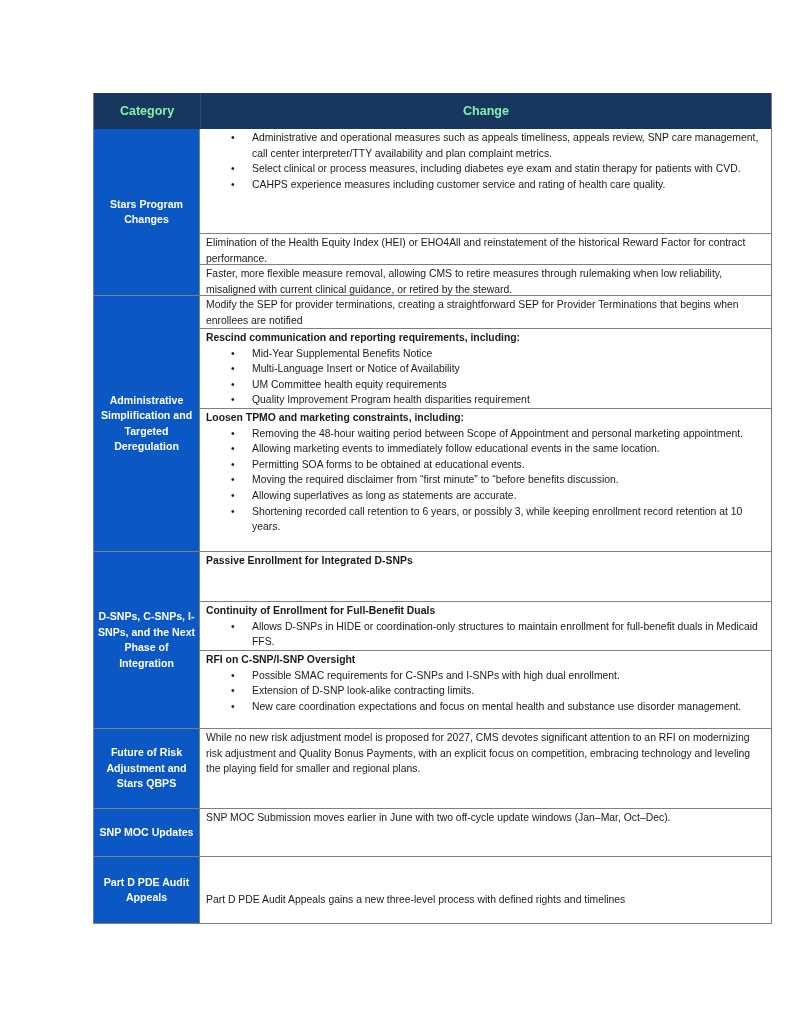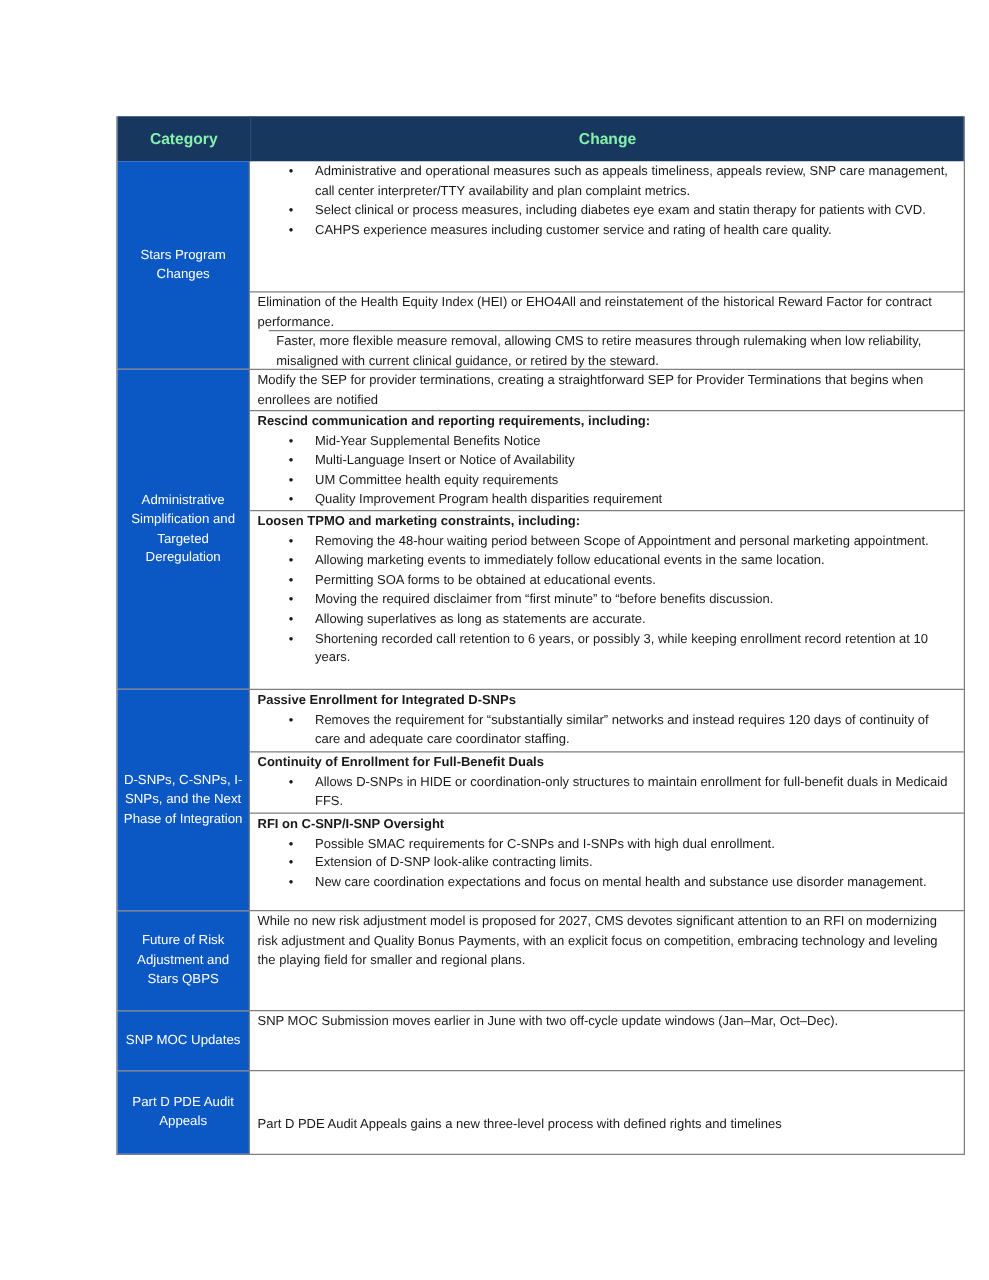--- a/index.html
+++ b/index.html
@@ -5,21 +5,21 @@
   html, body { margin: 0; padding: 0; background: #ffffff; }
   body { width: 791px; height: 1024px; position: relative; overflow: hidden;
          font-family: "Liberation Sans", "DejaVu Sans", sans-serif; color: #1a1a1a; }
   .tbl { position: absolute; left: 93px; top: 93px; width: 679px;
          border: 1px solid #7f7f7f; border-top: none; box-sizing: border-box; }
   .hdr { display: flex; height: 36px; background: #17375e; color: #86efac; font-weight: bold; font-size: 12.5px; }
   .hdr .c1 { width: 106px; display: flex; align-items: center; justify-content: center; border-right: 1px solid #2c4a73; }
   .hdr .c2 { flex: 1; display: flex; align-items: center; justify-content: center; }
   .cat { display: flex; border-top: 1px solid #7f7f7f; }
   .cat:first-of-type { border-top: none; }
-  .catlabel { width: 106px; flex-shrink: 0; background: #0b58c5; color: #fff; font-weight: normal;
+  .catlabel { width: 106px; flex-shrink: 0; background: #0b58c5; color: #fff; font-weight: bold;
               font-size: 10.6px; line-height: 15.5px; text-align: center; display: flex;
               align-items: center; justify-content: center; padding: 16px 3px; box-sizing: border-box;
               border-right: 1px solid #7f7f7f; }
   .changes { flex: 1; }
   .sub { font-size: 10.4px; line-height: 15.6px; padding: 1px 6px 0 6px; border-top: 1px solid #7f7f7f; box-sizing: border-box; }
   .sub:first-child { border-top: none; }
   .sub .ttl { font-weight: bold; }
   .sub ul { margin: 0; padding: 0 0 0 46px; list-style: none; }
   .sub li { position: relative; }
   .sub li::before { content: "\2022"; position: absolute; left: -21px; top: 0; }
@@ -39,21 +39,21 @@
           <div class="sub" style="height: 94px;">
             <ul>
               <li>Administrative and operational measures such as appeals timeliness, appeals review, SNP care management, call center interpreter/TTY availability and plan complaint metrics.</li>
               <li>Select clinical or process measures, including diabetes eye exam and statin therapy for patients with CVD.</li>
               <li>CAHPS experience measures including customer service and rating of health care quality.</li>
             </ul>
           </div>
           <div class="sub" style="height: 31px; margin-top: 10px;">
             <div>Elimination of the Health Equity Index (HEI) or EHO4All and reinstatement of the historical Reward Factor for contract performance.</div>
           </div>
-          <div class="sub" style="height: 31px; margin-left: 15px;">
+          <div class="sub" style="height: 31px;">
             <div>Faster, more flexible measure removal, allowing CMS to retire measures through rulemaking when low reliability, misaligned with current clinical guidance, or retired by the steward.</div>
           </div>
         </div>
       </div>
       <div class="cat">
         <div class="catlabel">Administrative Simplification and Targeted Deregulation</div>
         <div class="changes">
           <div class="sub" style="height: 32px;">
             <div>Modify the SEP for provider terminations, creating a straightforward SEP for Provider Terminations that begins when enrollees are notified</div>
           </div>
@@ -77,23 +77,20 @@
               <li>Shortening recorded call retention to 6 years, or possibly 3, while keeping enrollment record retention at 10 years.</li>
             </ul>
           </div>
         </div>
       </div>
       <div class="cat">
         <div class="catlabel">D-SNPs, C-SNPs, I-SNPs, and the Next Phase of Integration</div>
         <div class="changes">
           <div class="sub" style="height: 49px;">
             <div class="ttl">Passive Enrollment for Integrated D-SNPs</div>
-            <ul>
-              <li>Removes the requirement for “substantially similar” networks and instead requires 120 days of continuity of care and adequate care coordinator staffing.</li>
-            </ul>
           </div>
           <div class="sub" style="height: 49px;">
             <div class="ttl">Continuity of Enrollment for Full-Benefit Duals</div>
             <ul>
               <li>Allows D-SNPs in HIDE or coordination-only structures to maintain enrollment for full-benefit duals in Medicaid FFS.</li>
             </ul>
           </div>
           <div class="sub" style="height: 78px;">
             <div class="ttl">RFI on C-SNP/I-SNP Oversight</div>
             <ul>

